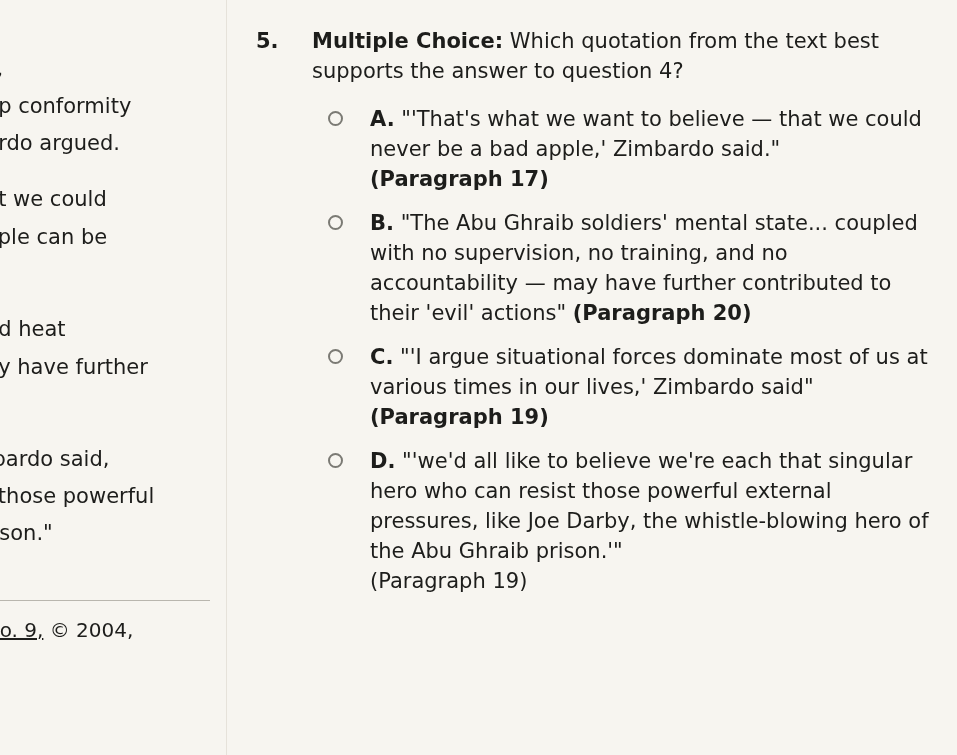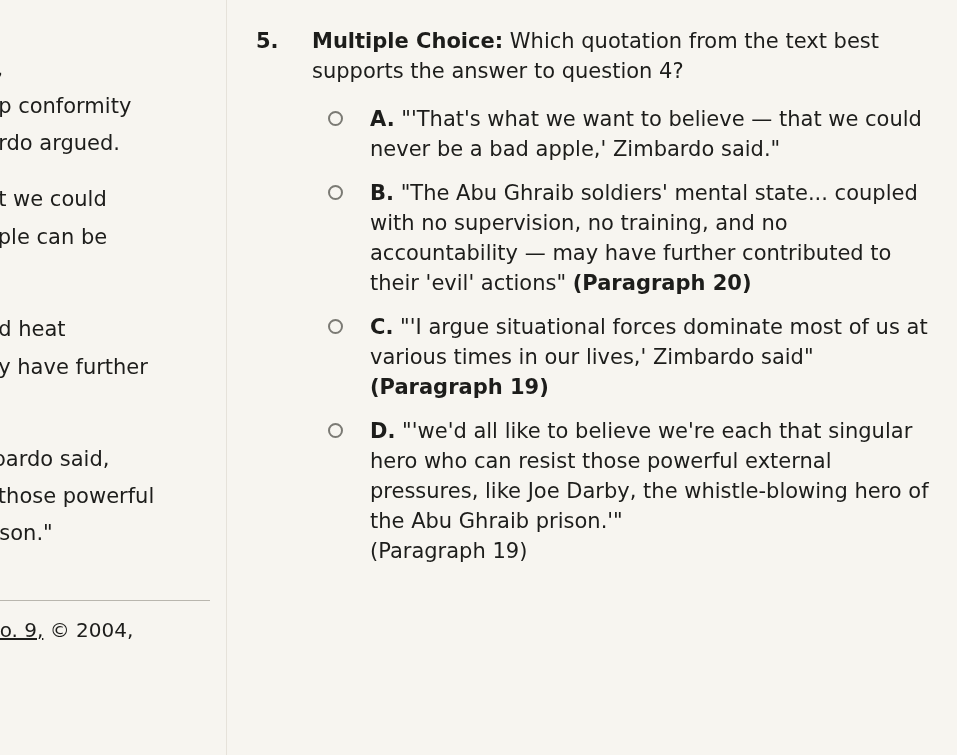--- a/index.html
+++ b/index.html
@@ -162,20 +162,21 @@
     <span class="q-text"><span class="q-label">Multiple Choice:</span><span> Which quotation from the text best supports the answer to question 4?</span></span>
   </div>
 
   <div class="choices">
 
     <div class="choice">
       <span class="radio"></span>
       <span class="choice-body">
         <span class="choice-letter">A.</span>
         <span>"'That's what we want to believe — that we could never be a bad apple,' Zimbardo said." </span><br>
+        <span class="para-ref">(Paragraph 17)</span>
       </span>
     </div>
 
     <div class="choice">
       <span class="radio"></span>
       <span class="choice-body">
         <span class="choice-letter">B.</span>
         <span>"The Abu Ghraib soldiers' mental state... coupled with no supervision, no training, and no accountability — may have further contributed to their 'evil' actions" </span><span class="para-ref">(Paragraph 20)</span>
       </span>
     </div>

